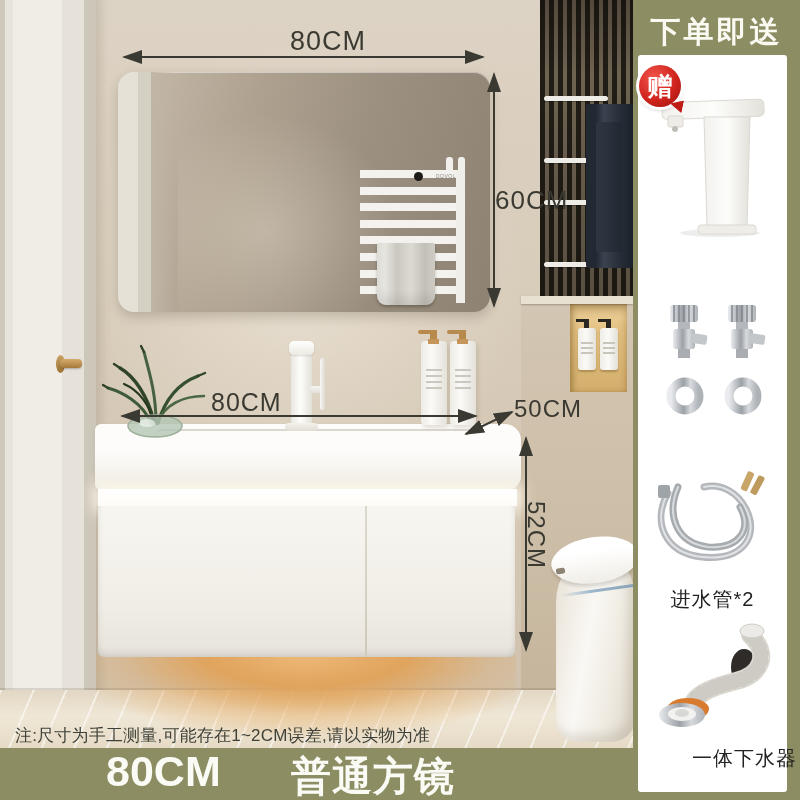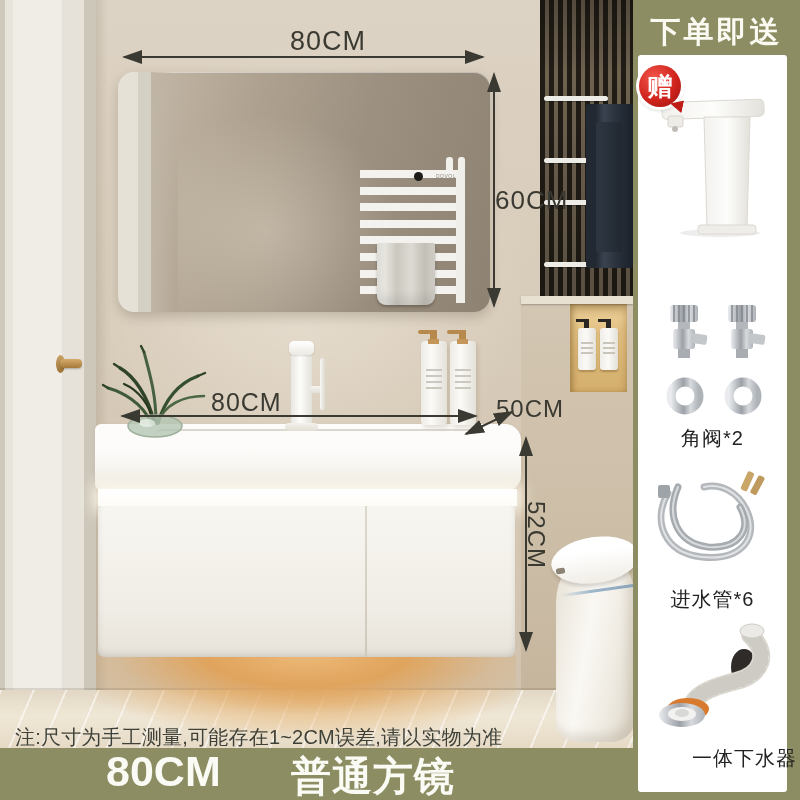--- a/index.html
+++ b/index.html
@@ -126,24 +126,24 @@
   .bottle .pump-collar{position:absolute;left:7px;top:-2px;width:11px;height:5px;background:#C49659;}
   .bottle .blabel{position:absolute;left:5px;top:28px;width:16px;height:22px;
     background:repeating-linear-gradient(180deg,#CBC8BF 0 2px,transparent 2px 6px);}
 
   
   .dims{position:absolute;left:0;top:0;z-index:15;pointer-events:none;}
   .dim-label{position:absolute;z-index:16;color:#3A3A32;font-weight:500;white-space:nowrap;}
   .dl-mirror-w{left:290px;top:26px;font-size:27px;letter-spacing:1px;}
   .dl-mirror-h{left:495px;top:185px;font-size:26px;letter-spacing:1px;}
   .dl-van-w{left:211px;top:388px;font-size:25px;letter-spacing:1px;}
-  .dl-van-d{left:496px;top:395px;font-size:24px;letter-spacing:1px;}
+  .dl-van-d{left:514px;top:395px;font-size:24px;letter-spacing:1px;}
   .dl-van-h{left:550px;top:501px;font-size:24px;letter-spacing:1px;transform:rotate(90deg);transform-origin:top left;}
 
-  .note{position:absolute;left:15px;top:724px;z-index:16;font-size:20px;font-weight:500;color:#3F4138;
+  .note{position:absolute;left:15px;top:724px;z-index:16;font-size:17px;font-weight:500;color:#3F4138;
     letter-spacing:.2px;white-space:nowrap;}
 
   
   .bottom-bar{position:absolute;left:0;top:748px;width:640px;height:52px;background:#8C8D62;}
   .footer-size{position:absolute;left:106px;top:-1px;font-size:43px;font-weight:700;color:#FBFBF5;}
   .footer-mirror{position:absolute;left:291px;top:1px;font-size:40px;font-weight:700;color:#FBFBF5;letter-spacing:1px;}
 
   
   .sidebar{position:absolute;left:633px;top:0;width:192px;height:800px;background:#8C8D62;}
   .sidebar-title{position:absolute;left:0;top:12px;width:167px;text-align:center;font-size:30px;font-weight:700;
@@ -346,36 +346,35 @@
             <path d="M26,4 v17 M31,4 v17 M36,4 v17 M41,4 v17 M46,4 v17" stroke="#7E838A" stroke-width="1.4"></path>
             <rect x="30" y="21" width="12" height="7" fill="#B4B8BC"></rect>
             <rect x="25" y="28" width="22" height="20" rx="3" fill="url(#mt)"></rect>
             <rect x="43" y="33" width="16" height="10" rx="2" fill="#C3C7CA" transform="rotate(8 51 38)"></rect>
             <rect x="30" y="48" width="12" height="9" fill="#A9ADB2"></rect>
           </g>
           <circle cx="37" cy="95" r="14" fill="none" stroke="url(#mt)" stroke-width="9"></circle>
           <circle cx="95" cy="95" r="14" fill="none" stroke="url(#mt)" stroke-width="9"></circle>
         </svg>
       </div>
-      <div class="gift-label gl-1">角阀*2</div>
 
       <div class="gift-img gi-hoses">
         <svg width="130" height="118" viewBox="0 0 130 118">
           <g fill="none" stroke-linecap="round">
             <path d="M20,36 C4,64 16,96 54,100 C94,104 112,80 98,52 C90,36 74,26 56,30" stroke="#B4B8BC" stroke-width="7"></path>
             <path d="M20,36 C4,64 16,96 54,100 C94,104 112,80 98,52 C90,36 74,26 56,30" stroke="#E0E2E4" stroke-width="2"></path>
             <path d="M30,30 C18,58 28,86 60,90 C92,92 104,72 92,50" stroke="#A6ABB0" stroke-width="7"></path>
             <path d="M30,30 C18,58 28,86 60,90 C92,92 104,72 92,50" stroke="#D8DADC" stroke-width="2"></path>
           </g>
           <rect x="10" y="28" width="12" height="13" rx="2" fill="#9FA4A9"></rect>
           <rect x="96" y="14" width="7" height="20" rx="2" fill="#C9A568" transform="rotate(24 99 24)"></rect>
           <rect x="106" y="18" width="7" height="20" rx="2" fill="#BE9A5E" transform="rotate(28 109 28)"></rect>
         </svg>
       </div>
-      <div class="gift-label gl-2">进水管*6</div>
+      <div class="gift-label gl-2">进水管*2</div>
 
       <div class="gift-img gi-drain">
         <svg width="130" height="128" viewBox="0 0 130 128">
           <ellipse cx="96" cy="56" rx="13" ry="18" fill="#2E2B28"></ellipse>
           <g fill="none" stroke-linecap="round">
             <path d="M102,24 C122,42 114,64 88,70 C60,77 46,84 42,98" stroke="#D9D6CE" stroke-width="18"></path>
             <path d="M102,24 C122,42 114,64 88,70 C60,77 46,84 42,98" stroke="#F3F2EE" stroke-width="15"></path>
             <path d="M102,24 C122,42 114,64 88,70 C60,77 46,84 42,98" stroke="rgba(110,104,92,.28)" stroke-width="15" stroke-dasharray="2.5,4.5"></path>
           </g>
           <ellipse cx="104" cy="20" rx="12" ry="7" fill="#EBEAE6" stroke="#CFCCC5" stroke-width="1"></ellipse>

